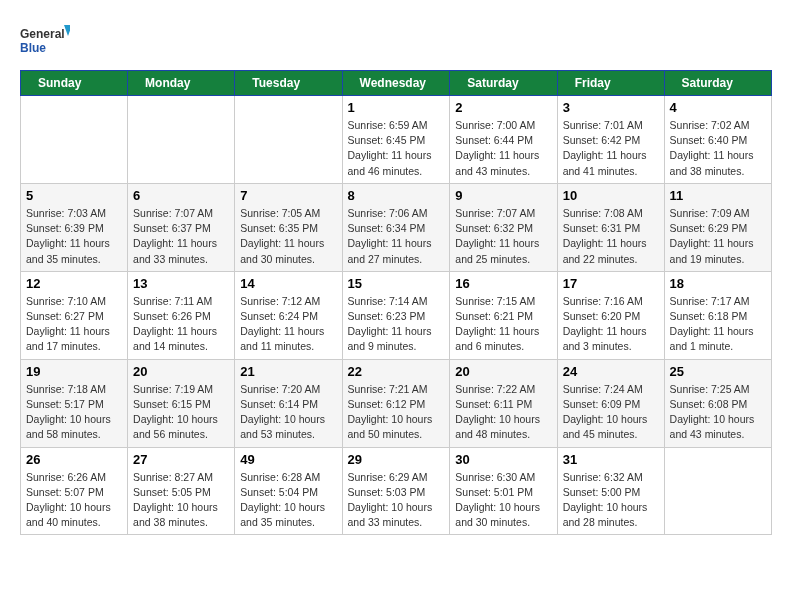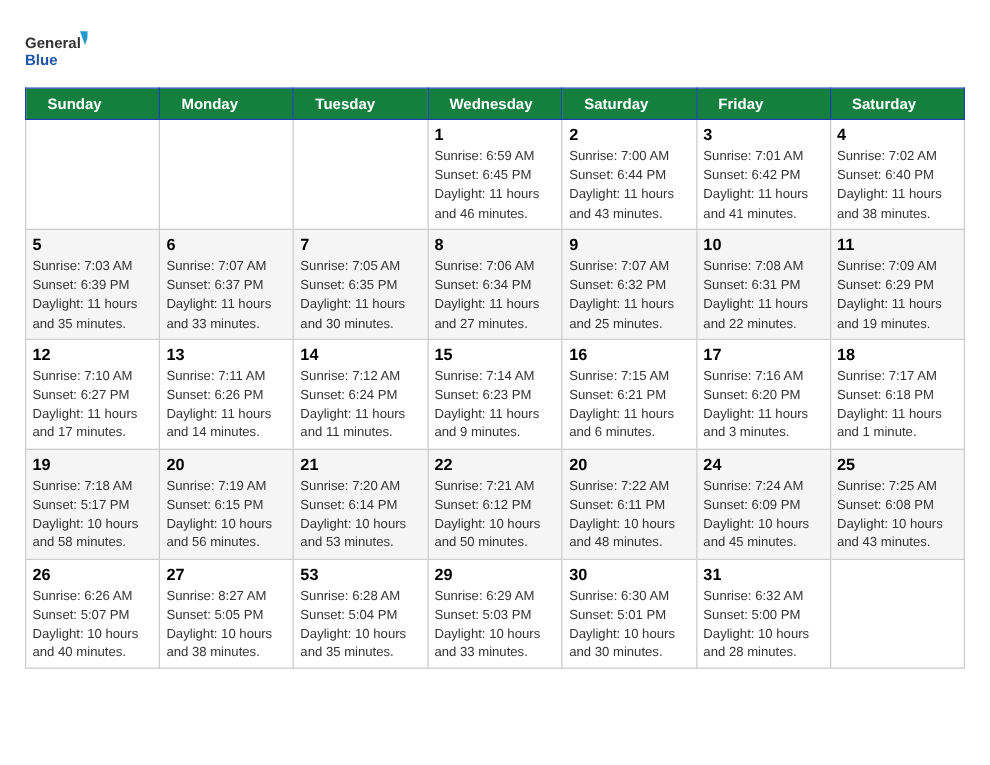--- a/index.html
+++ b/index.html
@@ -271,21 +271,21 @@
 Sunset: 5:07 PM
 Daylight: 10 hours and 40 minutes.</div>
         </td>
         <td>
           <span class="day-number">27</span>
           <div class="day-info">Sunrise: 8:27 AM
 Sunset: 5:05 PM
 Daylight: 10 hours and 38 minutes.</div>
         </td>
         <td>
-          <span class="day-number">53</span>
+          <span class="day-number">49</span>
           <div class="day-info">Sunrise: 6:28 AM
 Sunset: 5:04 PM
 Daylight: 10 hours and 35 minutes.</div>
         </td>
         <td>
           <span class="day-number">29</span>
           <div class="day-info">Sunrise: 6:29 AM
 Sunset: 5:03 PM
 Daylight: 10 hours and 33 minutes.</div>
         </td>

